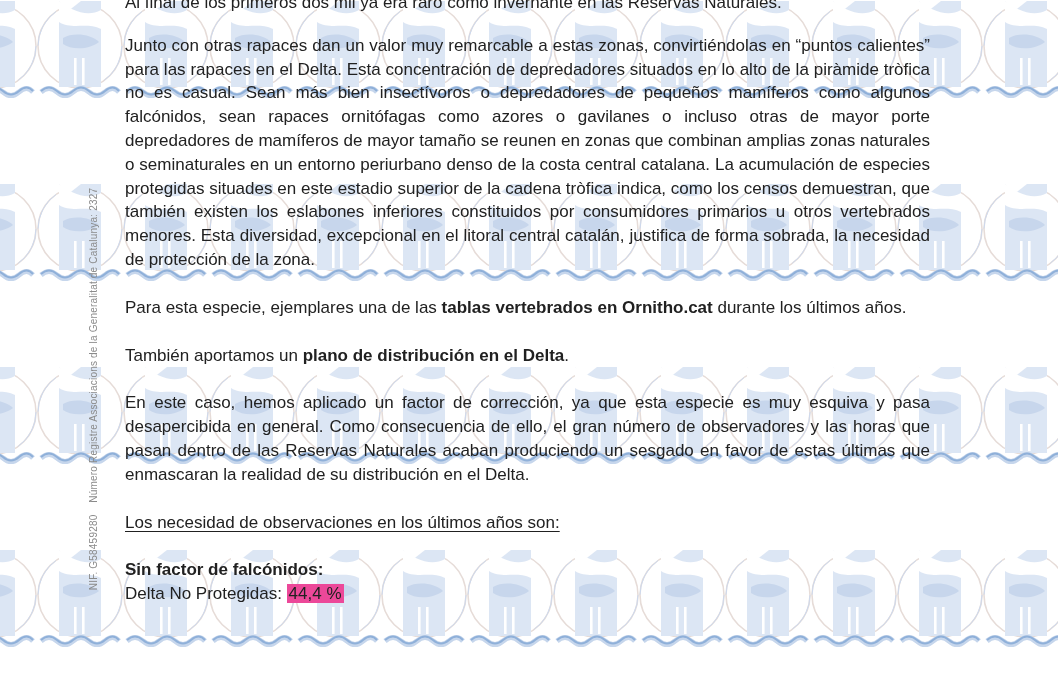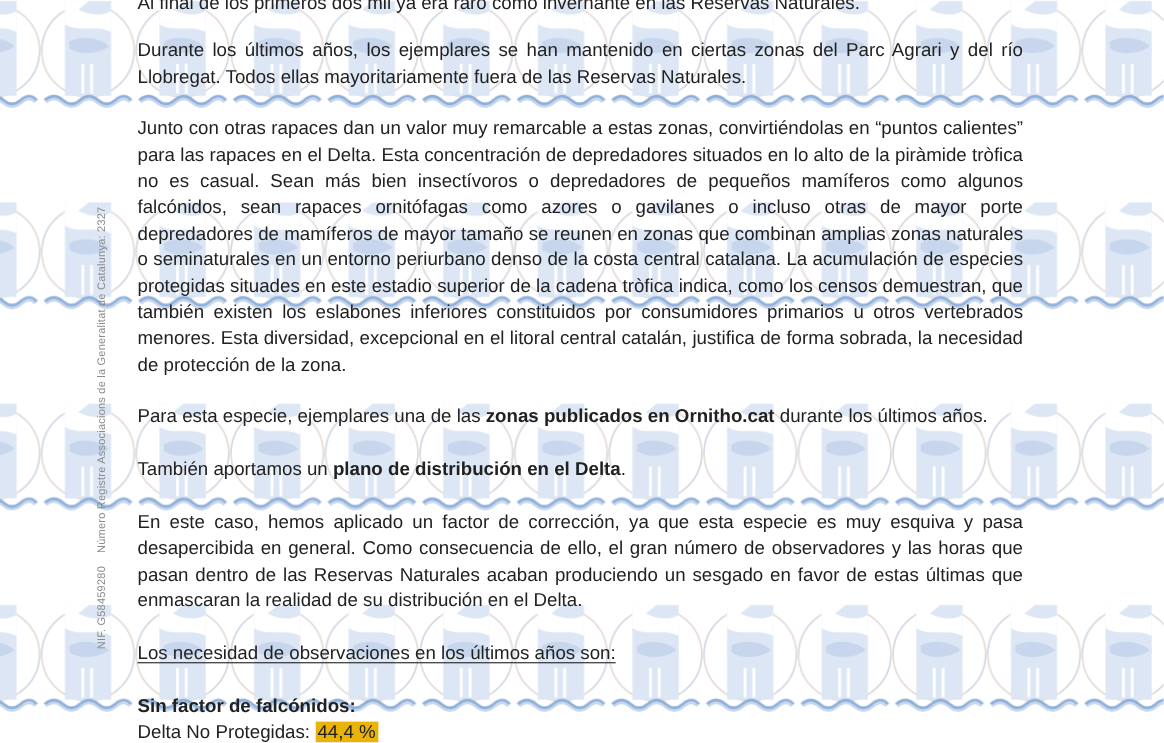--- a/index.html
+++ b/index.html
@@ -17,21 +17,21 @@
   .content{
     position:absolute;left:125px;top:0;width:805px;
     color:#212121;
     font-size:17px;line-height:23.8px;
   }
   .content p{margin:0 0 24px 0;text-align:justify;}
   .p1{margin:-9px 0 19px 0 !important;white-space:nowrap;}
   b{font-weight:bold;}
   .bi{font-weight:bold;}
   .ul{text-decoration:underline;text-underline-offset:3px;}
-  .hl{background:#eab308;padding:0 2px;}
+  .hl{background:#ec4899;padding:0 2px;}
   .final-block{margin:0;}
   .sidebar-text{
     position:absolute;left:93px;top:389px;
     transform:translate(-50%,-50%) rotate(-90deg);
     white-space:nowrap;
     font-size:10px;letter-spacing:0.2px;
     color:#8a8a8a;
   }
 </style>
 </head>
@@ -62,25 +62,24 @@
     </defs>
     <rect x="0" y="0" width="1058" height="675" fill="url(#wm)"></rect>
   </svg>
 
   <div class="sidebar-text">NIF. G58459280&nbsp;&nbsp;&nbsp;&nbsp;Número Registre Associacions de la Generalitat de Catalunya: 2327</div>
 
   <div class="content">
 
     <p class="p1">Al final de los primeros dos mil ya era raro como invernante en las Reservas Naturales.</p>
 
-    <p>Durante los últimos años, los ejemplares se han mantenido en ciertas zonas del Parc Agrari y del río Llobregat. Todos ellas mayoritariamente fuera de las Reservas Naturales.</p>
 
     <p>Junto con otras rapaces dan un valor muy remarcable a estas zonas, convirtiéndolas en “puntos calientes” para las rapaces en el Delta. Esta concentración de depredadores situados en lo alto de la piràmide tròfica no es casual. Sean más bien insectívoros o depredadores de pequeños mamíferos como algunos falcónidos, sean rapaces ornitófagas como azores o gavilanes o incluso otras de mayor porte depredadores de mamíferos de mayor tamaño se reunen en zonas que combinan amplias zonas naturales o seminaturales en un entorno periurbano denso de la costa central catalana. La acumulación de especies protegidas situades en este estadio superior de la cadena tròfica indica, como los censos demuestran, que también existen los eslabones inferiores constituidos por consumidores primarios u otros vertebrados menores. Esta diversidad, excepcional en el litoral central catalán, justifica de forma sobrada, la necesidad de protección de la zona.</p>
 
-    <p><span>Para esta especie, ejemplares una de las </span><b>zonas publicados en </b><span class="bi">Ornitho.cat</span><span> durante los últimos años.</span></p>
+    <p><span>Para esta especie, ejemplares una de las </span><b>tablas vertebrados en </b><span class="bi">Ornitho.cat</span><span> durante los últimos años.</span></p>
 
     <p><span>También aportamos un </span><b>plano de distribución en el Delta</b><span>.</span></p>
 
     <p>En este caso, hemos aplicado un factor de corrección, ya que esta especie es muy esquiva y pasa desapercibida en general. Como consecuencia de ello, el gran número de observadores y las horas que pasan dentro de las Reservas Naturales acaban produciendo un sesgado en favor de estas últimas que enmascaran la realidad de su distribución en el Delta.</p>
 
     <p><span class="ul">Los necesidad de observaciones en los últimos años son:</span></p>
 
     <p class="final-block">
       <b>Sin factor de falcónidos:</b><br>
       <span>Delta No Protegidas: </span><span class="hl">44,4 %</span>

